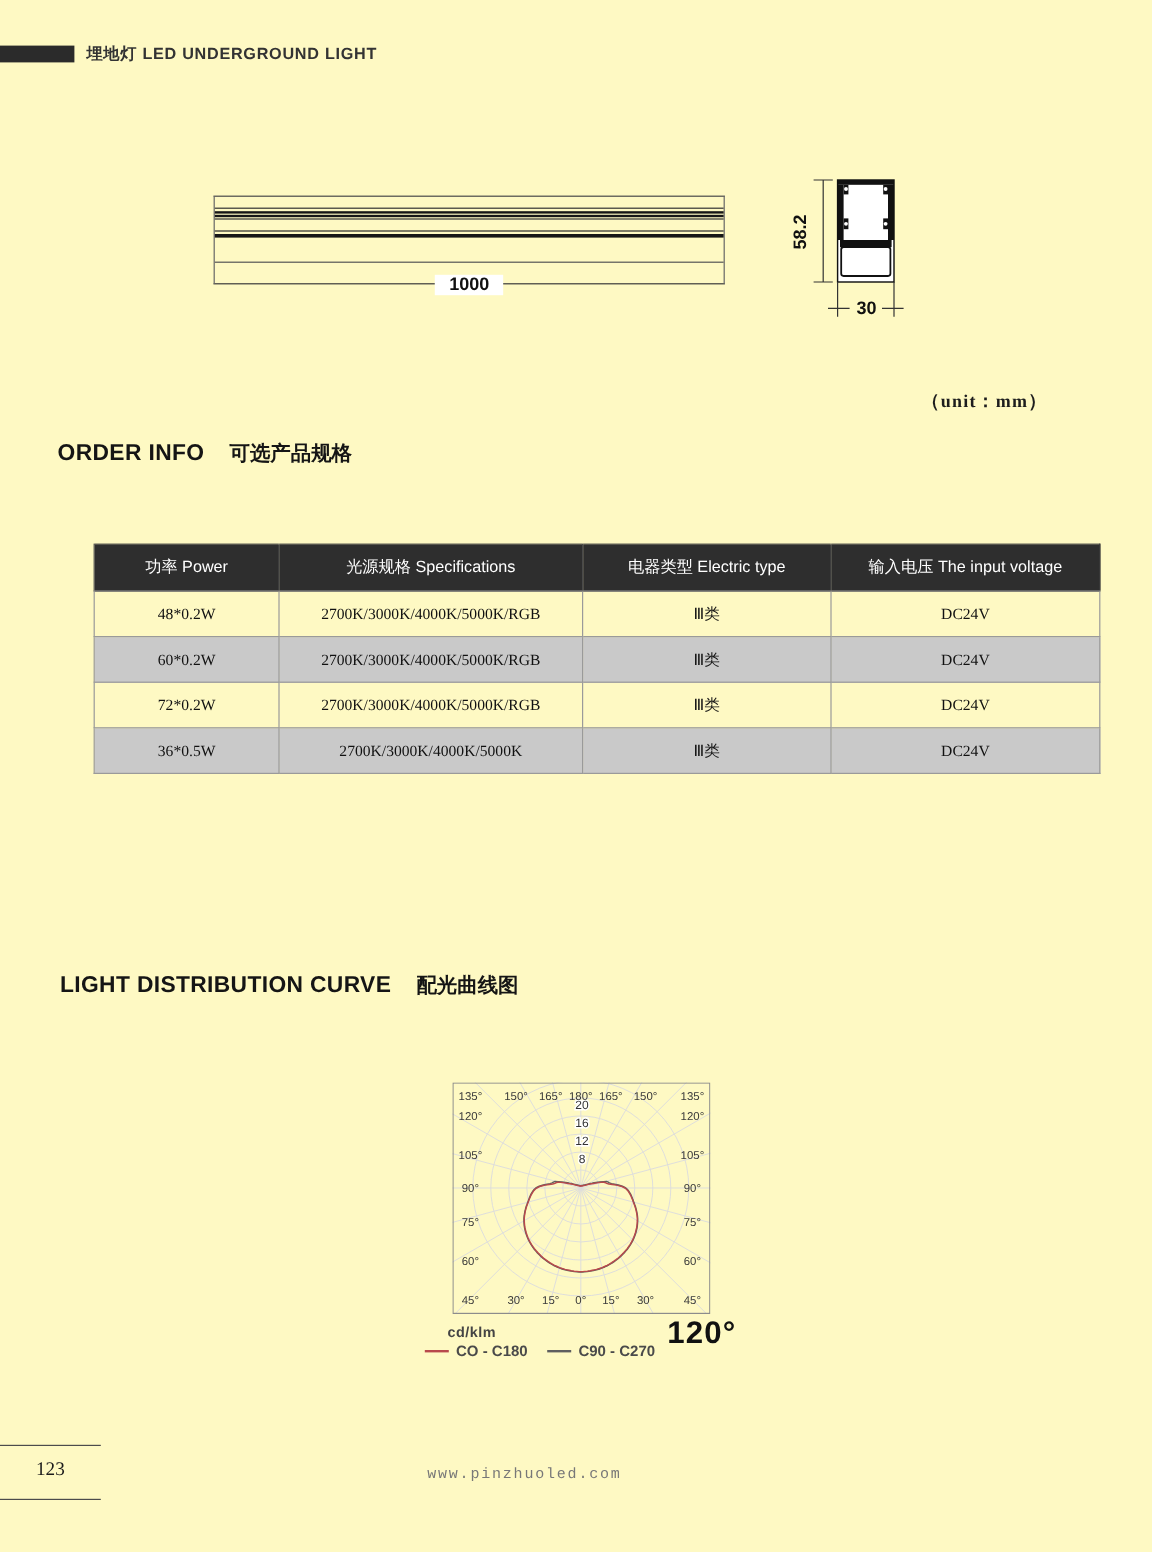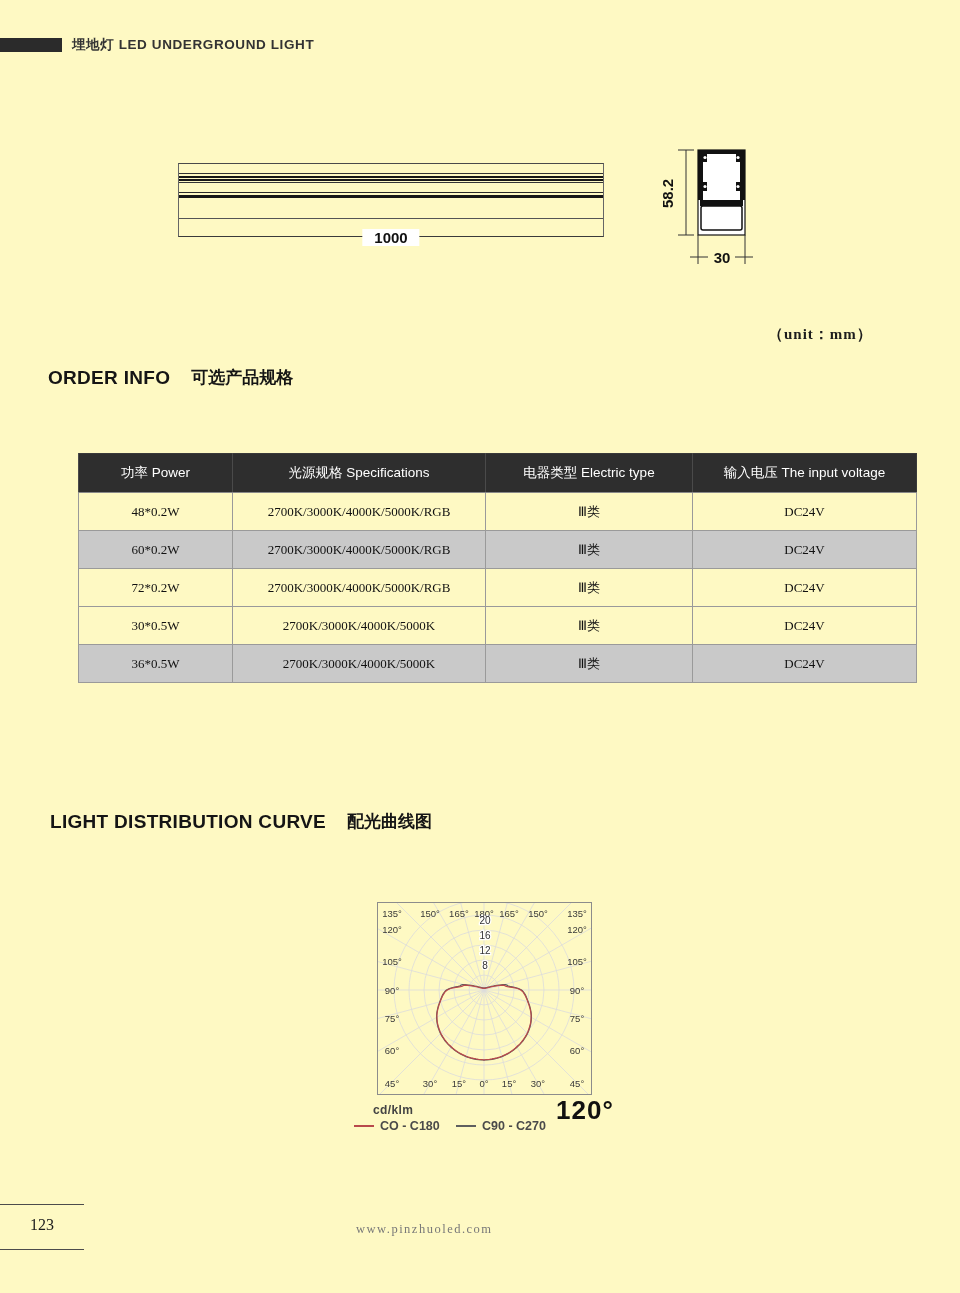--- a/index.html
+++ b/index.html
@@ -63,21 +63,21 @@
   #legend-0{left:354px;}
   #legend-1{left:456px;}
   .legend-dash{width:20px;height:2px;display:inline-block;}
   .beam-angle{position:absolute;left:556px;top:1095px;font-size:26px;font-weight:700;
               color:#111;letter-spacing:1px;}
 
   
   .pg-line{position:absolute;left:0;width:84px;height:1px;background:#4c4c4c;}
   .pg-num{position:absolute;left:0;top:1216px;width:84px;text-align:center;
           font-family:"Liberation Serif",serif;font-size:16px;color:#1b1b1b;}
-  .website{position:absolute;left:356px;top:1222px;font-family:Liberation Serif, serif;
+  .website{position:absolute;left:356px;top:1222px;font-family:Liberation Mono, monospace;
            font-size:12.5px;color:#787878;letter-spacing:1.5px;}
 </style>
 </head>
 <body>
 
 <div class="page">
 
   <div class="hdr-bar"></div>
   <div class="hdr-title">埋地灯 LED UNDERGROUND LIGHT</div>
 
@@ -148,26 +148,20 @@
         </tr>
         <tr class="alt">
           <td>60*0.2W</td>
           <td>2700K/3000K/4000K/5000K/RGB</td>
           <td>Ⅲ类</td>
           <td>DC24V</td>
         </tr>
         <tr>
           <td>72*0.2W</td>
           <td>2700K/3000K/4000K/5000K/RGB</td>
-          <td>Ⅲ类</td>
-          <td>DC24V</td>
-        </tr>
-        <tr>
-          <td>30*0.5W</td>
-          <td>2700K/3000K/4000K/5000K</td>
           <td>Ⅲ类</td>
           <td>DC24V</td>
         </tr>
         <tr class="alt">
           <td>36*0.5W</td>
           <td>2700K/3000K/4000K/5000K</td>
           <td>Ⅲ类</td>
           <td>DC24V</td>
         </tr>
       </tbody>

